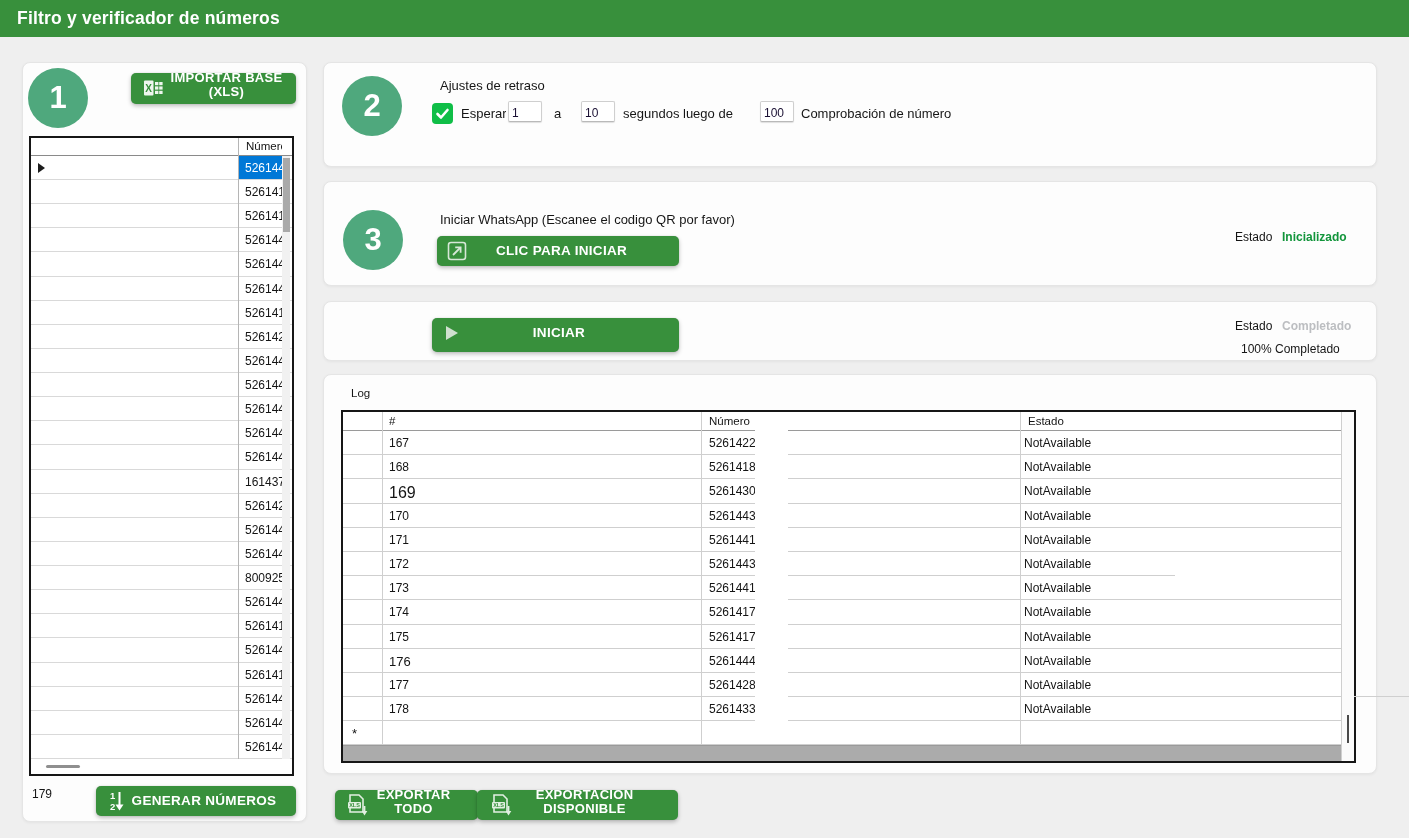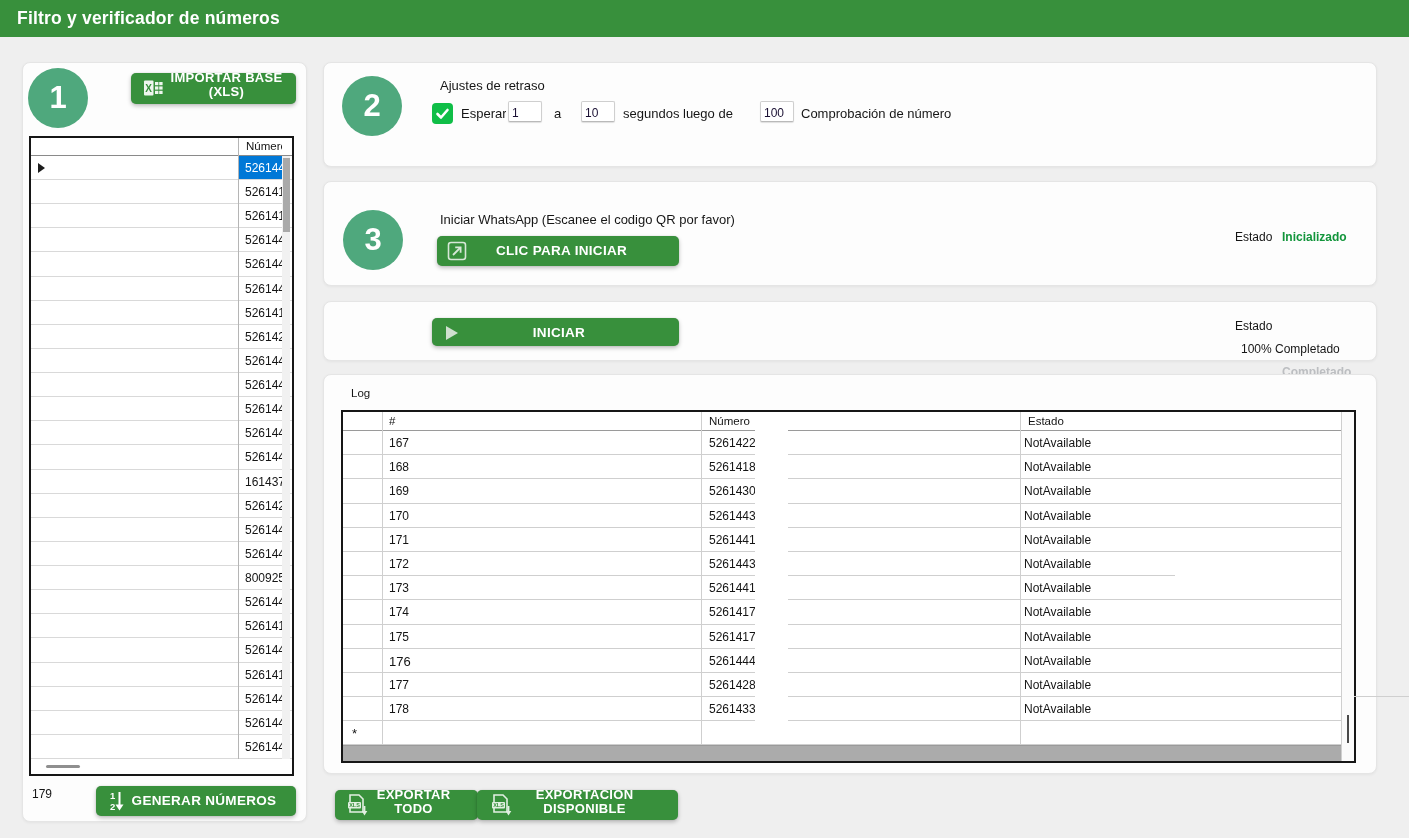--- a/index.html
+++ b/index.html
@@ -210,30 +210,30 @@
       </svg>
     </span>
     <span class="lbl" style="top:7px;">CLIC PARA INICIAR</span>
   </button>
 
   <div class="status-label" style="left:911px; top:48px;">Estado</div>
   <div class="status-green" style="left:958px; top:48px;">Inicializado</div>
 </div>
 
 <div class="card" id="card-run">
-  <button class="gbtn" style="left:108px; top:16px; width:247px; height:28px;padding-left:40px;">
+  <button class="gbtn" style="left:108px; top:16px; width:247px; height:34px;padding-left:40px;">
     <span class="icon" style="left:13px; top:7px;">
       <svg width="14" height="16" viewBox="0 0 14 16">
         <polygon points="1,1 1,15 13,8" fill="#cfe0cf"></polygon>
       </svg>
     </span>
     <span class="lbl" style="top:7px;">INICIAR</span>
   </button>
   <div class="status-label" style="left:911px; top:17px;">Estado</div>
-  <div class="status-gray" style="left:958px; top:17px;margin-top:46px;">Completado</div>
+  <div class="status-gray" style="left:958px; top:17px;">Completado</div>
   <div class="lab12" style="left:917px; top:40px;">100% Completado</div>
 </div>
 
 <div class="card" id="card-log">
   <div style="position:absolute; left:27px; top:12px; font-size:11.5px; color:#161616;">Log</div>
   <div class="grid" id="log-grid" style="left:17px; top:35px; width:1015px; height:353px;">
       <div style="position: absolute; left: 0px; top: 0px; width: 1011px; height: 19px; background: rgb(255, 255, 255); border-bottom: 1px solid rgb(154, 154, 154);"></div>
       <div style="position: absolute; left: 46px; top: 3px; font-size: 11.5px; color: rgb(20, 20, 20);">#</div>
       <div style="position: absolute; left: 366px; top: 3px; font-size: 11.5px; color: rgb(20, 20, 20);">Número</div>
       <div style="position: absolute; left: 685px; top: 3px; font-size: 11.5px; color: rgb(20, 20, 20);">Estado</div>
@@ -241,21 +241,21 @@
         <div style="position: absolute; left: 46px; top: 5px; font-size: 12px; color: rgb(20, 20, 20);">167</div>
         <div style="position: absolute; left: 366px; top: 5px; font-size: 12px; color: rgb(20, 20, 20); white-space: nowrap;">52614223</div>
         <div style="position: absolute; left: 681px; top: 5px; font-size: 12px; color: rgb(20, 20, 20);">NotAvailable</div>
       </div>
       <div style="position: absolute; left: 0px; top: 43.2px; width: 1011px; height: 24.2px; border-bottom: 1px solid rgb(207, 207, 207);">
         <div style="position: absolute; left: 46px; top: 5px; font-size: 12px; color: rgb(20, 20, 20);">168</div>
         <div style="position: absolute; left: 366px; top: 5px; font-size: 12px; color: rgb(20, 20, 20); white-space: nowrap;">52614185</div>
         <div style="position: absolute; left: 681px; top: 5px; font-size: 12px; color: rgb(20, 20, 20);">NotAvailable</div>
       </div>
       <div style="position: absolute; left: 0px; top: 67.4px; width: 1011px; height: 24.2px; border-bottom: 1px solid rgb(207, 207, 207);">
-        <div style="position: absolute; left: 46px; top: 5px; font-size: 12px; color: rgb(20, 20, 20);">169</div>
+        <div style="position: absolute; left: 46px; top: 5px; font-size: 16px; color: rgb(20, 20, 20);">169</div>
         <div style="position: absolute; left: 366px; top: 5px; font-size: 12px; color: rgb(20, 20, 20); white-space: nowrap;">52614300</div>
         <div style="position: absolute; left: 681px; top: 5px; font-size: 12px; color: rgb(20, 20, 20);">NotAvailable</div>
       </div>
       <div style="position: absolute; left: 0px; top: 91.6px; width: 1011px; height: 24.2px; border-bottom: 1px solid rgb(207, 207, 207);">
         <div style="position: absolute; left: 46px; top: 5px; font-size: 12px; color: rgb(20, 20, 20);">170</div>
         <div style="position: absolute; left: 366px; top: 5px; font-size: 12px; color: rgb(20, 20, 20); white-space: nowrap;">52614433</div>
         <div style="position: absolute; left: 681px; top: 5px; font-size: 12px; color: rgb(20, 20, 20);">NotAvailable</div>
       </div>
       <div style="position: absolute; left: 0px; top: 115.8px; width: 1011px; height: 24.2px; border-bottom: 1px solid rgb(207, 207, 207);">
         <div style="position: absolute; left: 46px; top: 5px; font-size: 12px; color: rgb(20, 20, 20);">171</div>

